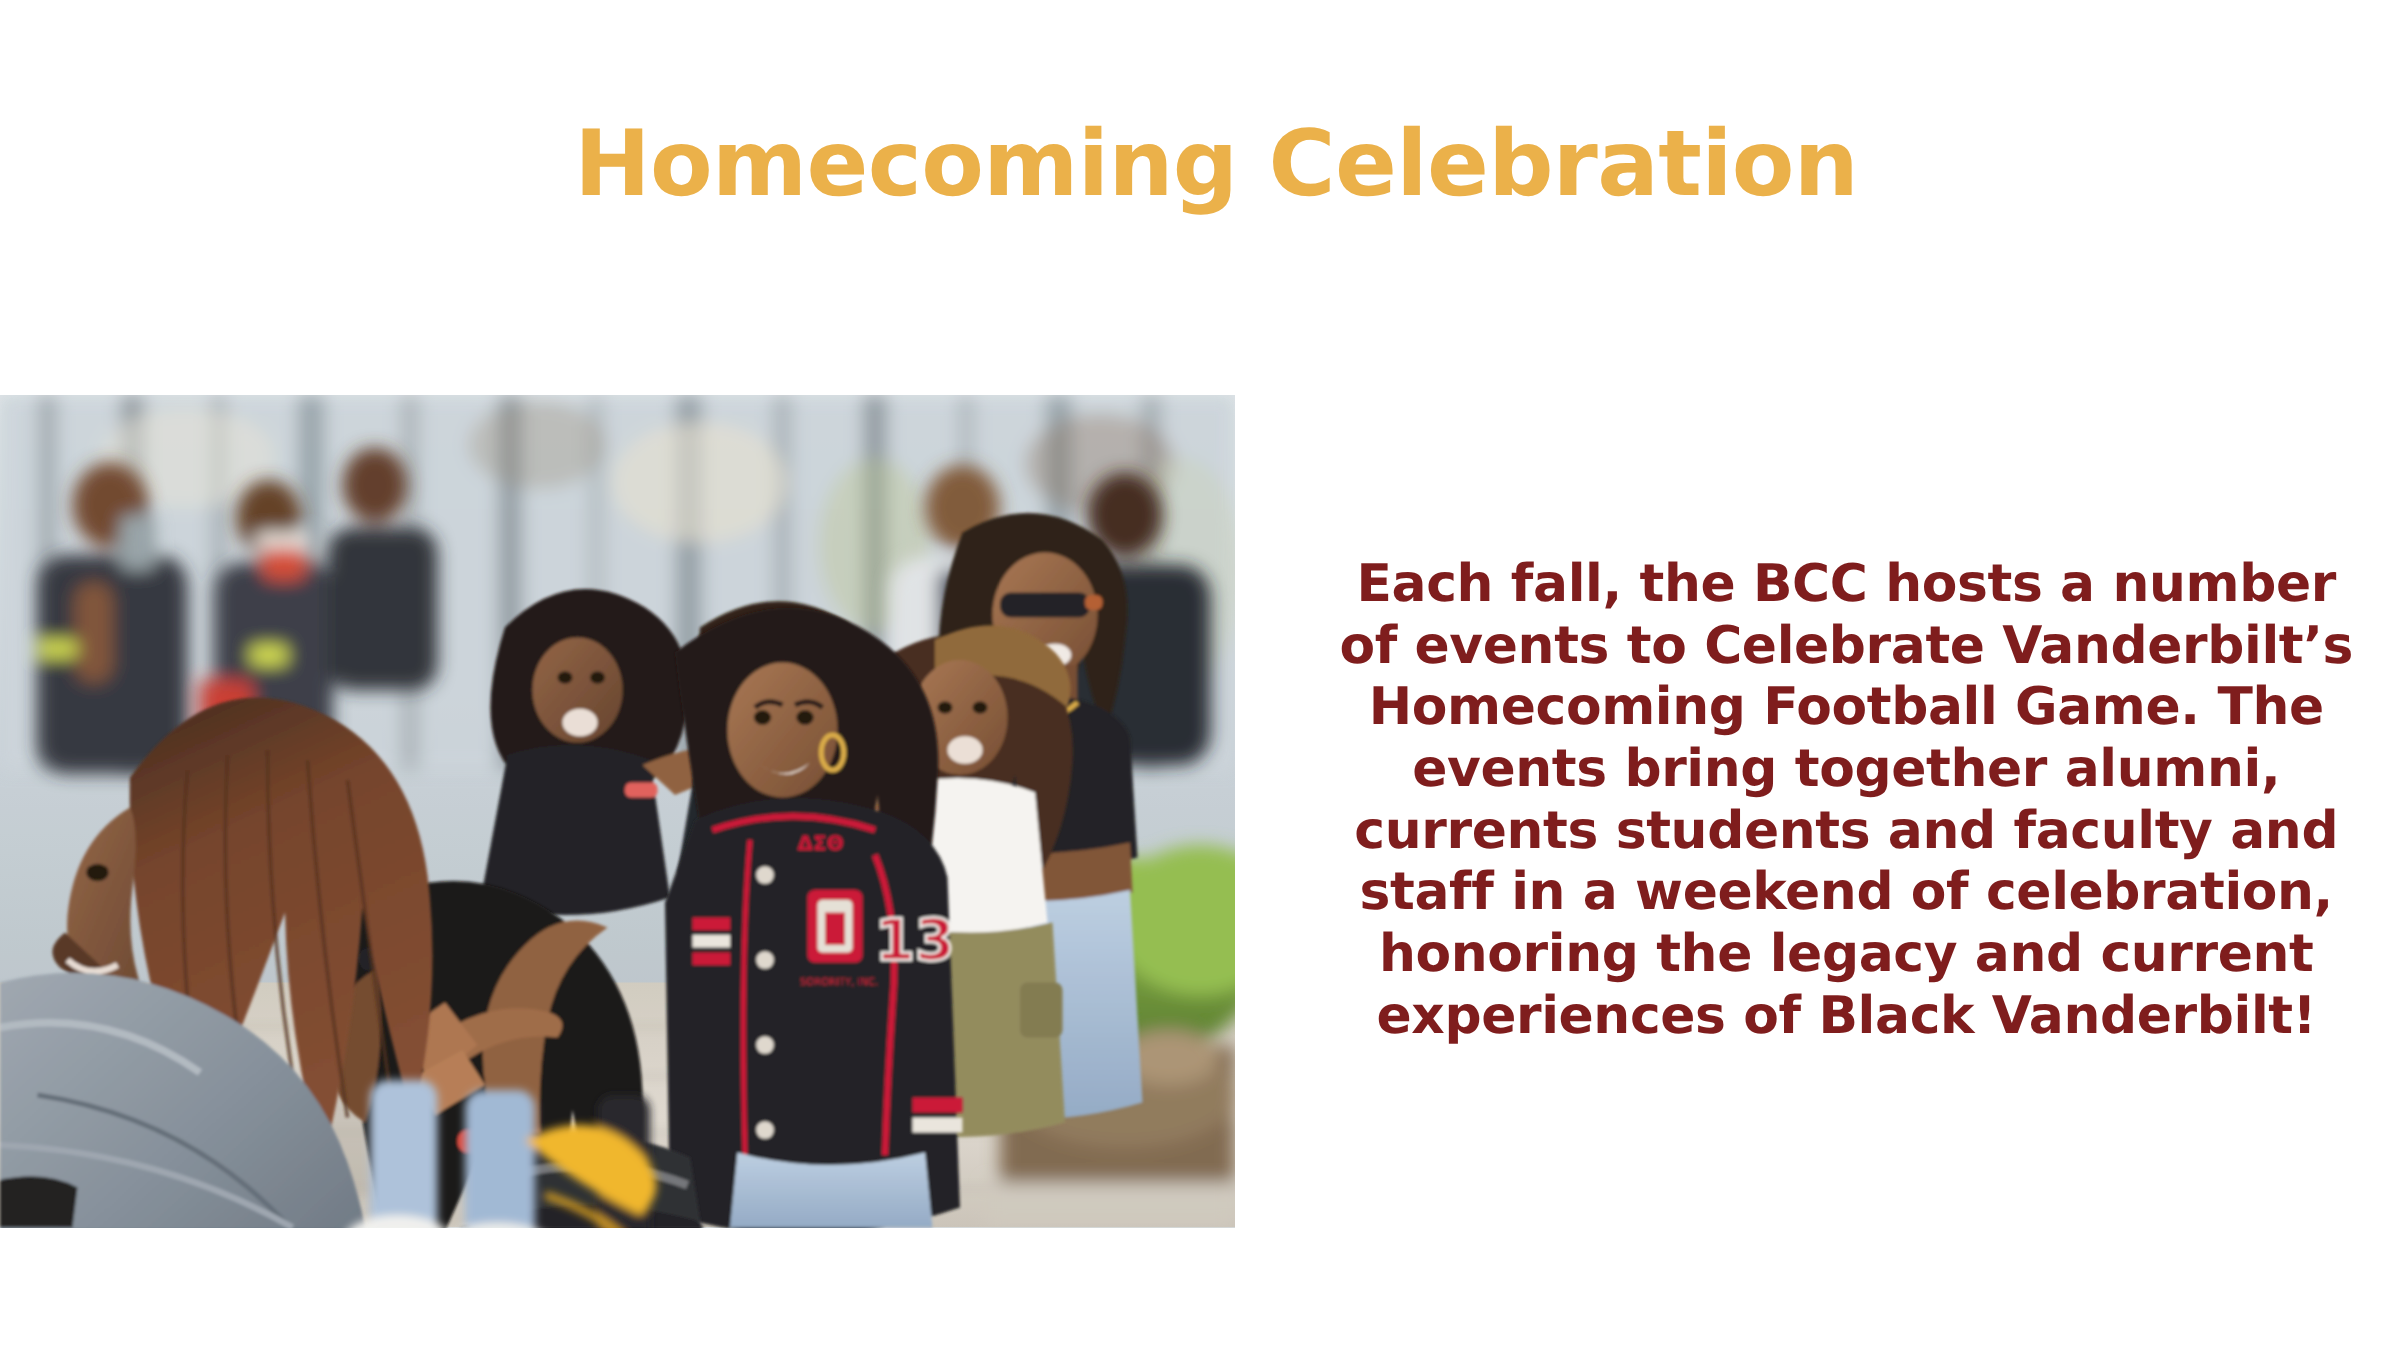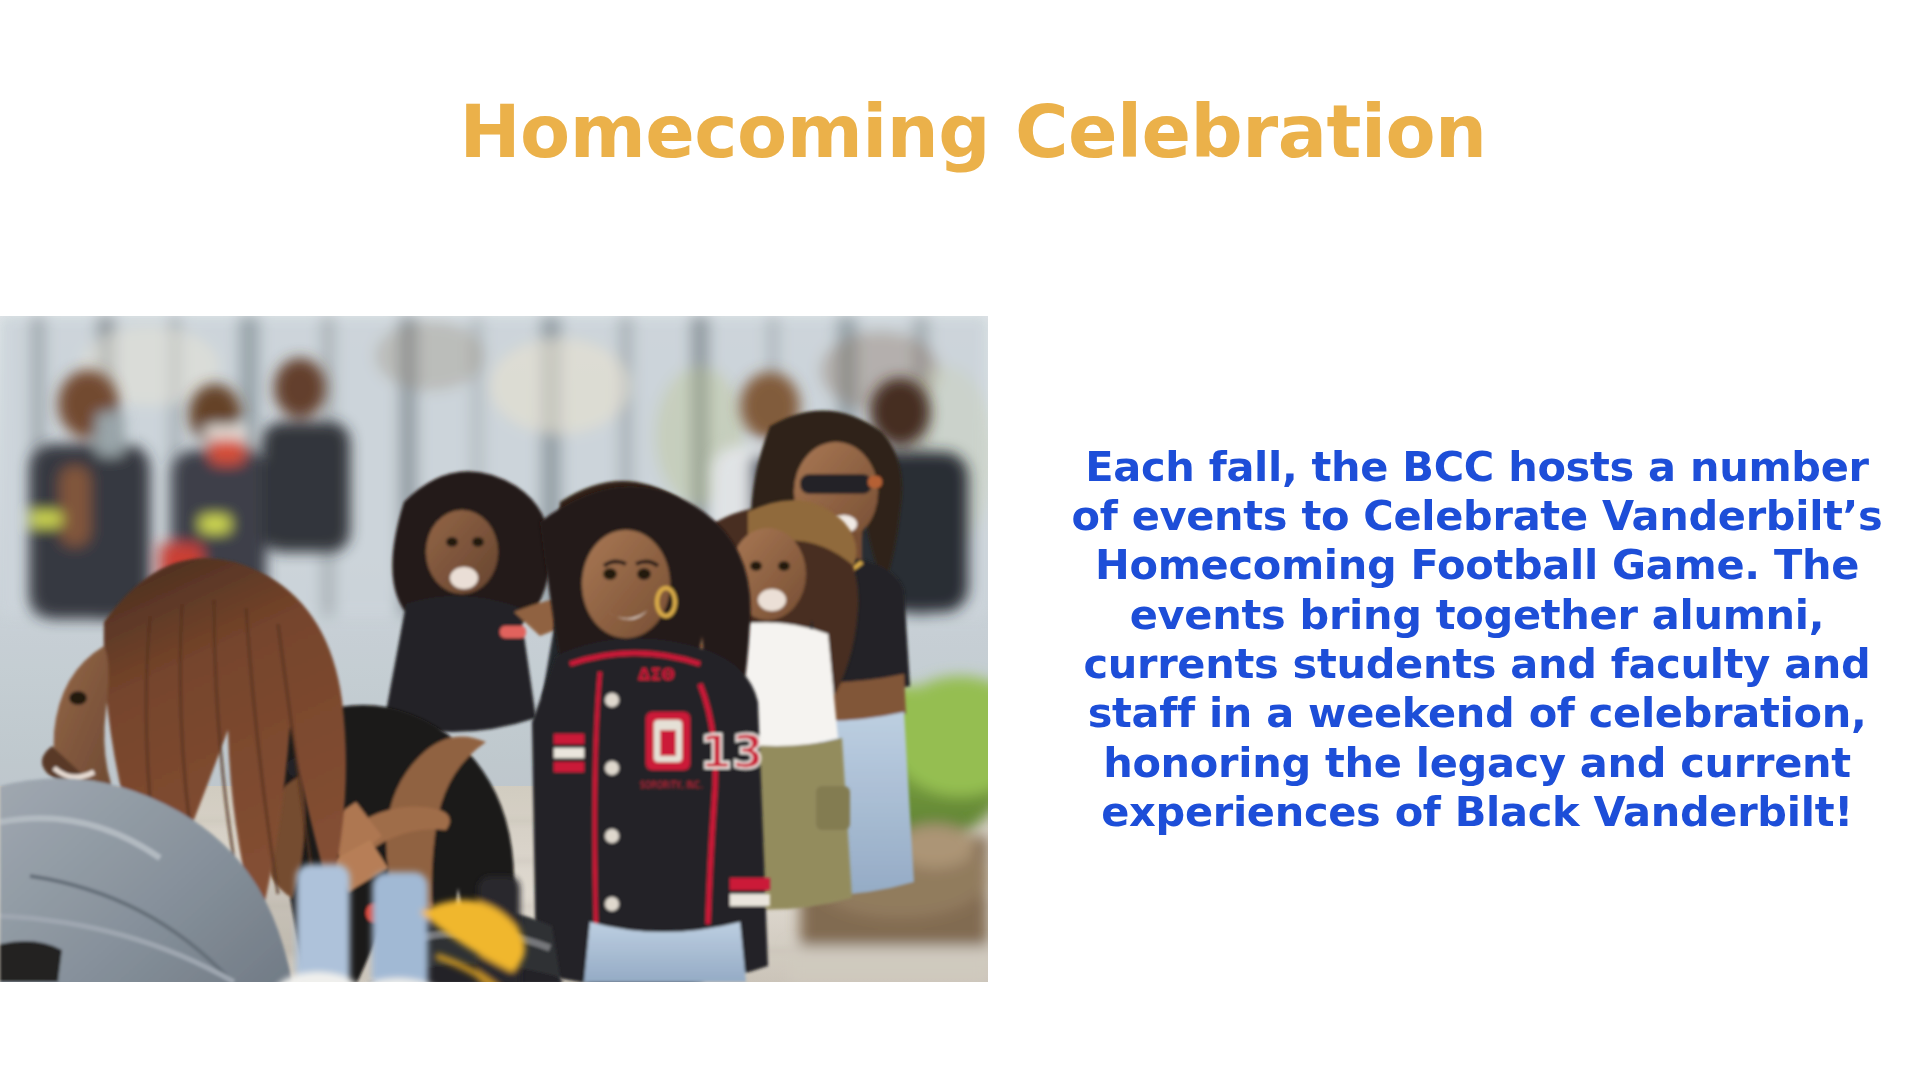--- a/index.html
+++ b/index.html
@@ -391,15 +391,15 @@
         <rect x="478" y="560" width="42" height="120" rx="12" fill="#1b1d22"></rect>
 
         <path d="M420 596 q58 -30 96 14 q20 26 -4 46 q-54 -26 -92 -60 Z" fill="#f0b424"></path>
         <path d="M436 640 q44 14 68 40" stroke="#d89c18" stroke-width="6" fill="none"></path>
       </g>
 
       <rect x="0" y="0" width="988" height="666" fill="#fff6e2" opacity="0.06"></rect>
     </svg>
   </div>
 
-  <p id="body-copy" style="color: #1d4ed8;">Each fall, the BCC hosts a number of events to Celebrate Vanderbilt’s Homecoming Football Game. The events bring together alumni, currents students and faculty and staff in a weekend of celebration, honoring the legacy and current experiences of Black Vanderbilt!</p>
+  <p id="body-copy" style="color: #7f1d1d;">Each fall, the BCC hosts a number of events to Celebrate Vanderbilt’s Homecoming Football Game. The events bring together alumni, currents students and faculty and staff in a weekend of celebration, honoring the legacy and current experiences of Black Vanderbilt!</p>
 
 </div>
 
 </body></html>

